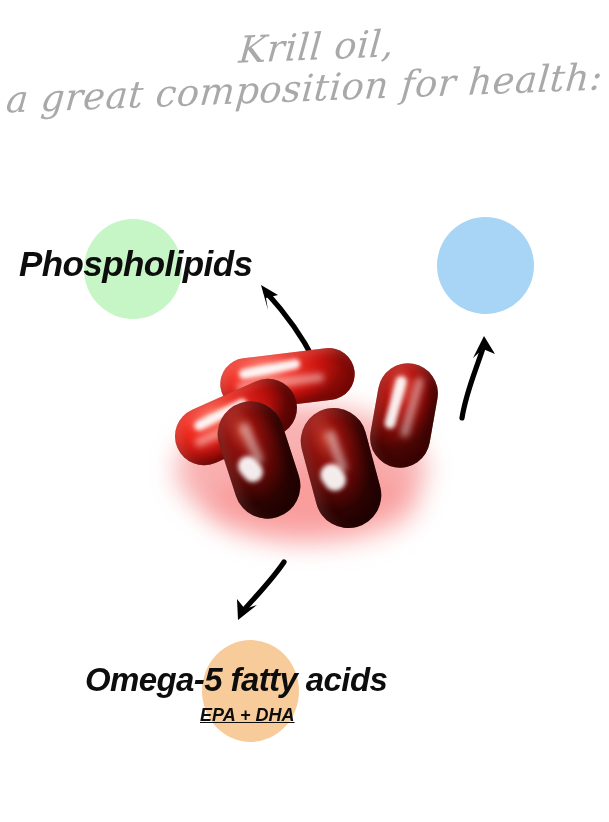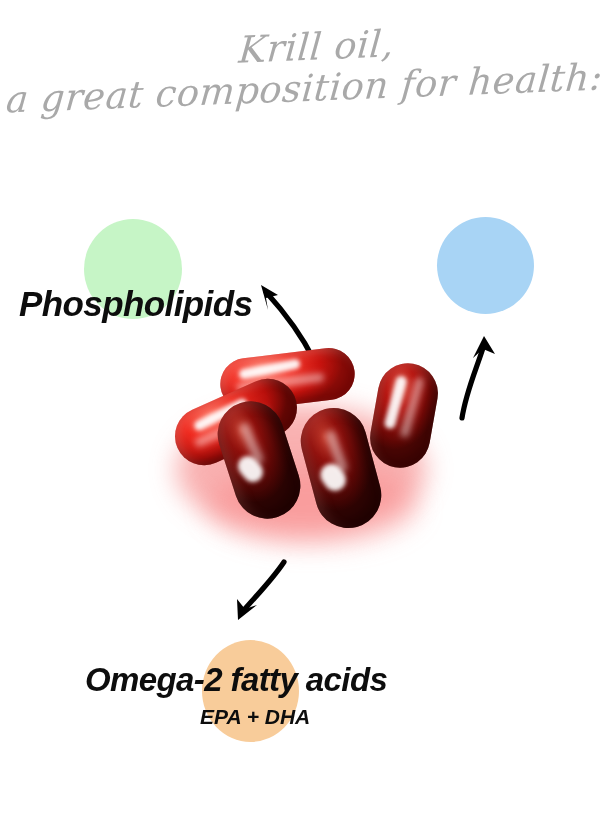--- a/index.html
+++ b/index.html
@@ -62,37 +62,37 @@
     font-weight: bold;
     font-style: italic;
     letter-spacing: -0.6px;
     white-space: nowrap;
     user-select: none;
   }
   #label-phospholipids {
     left: 19px;
     top: 244px;
     font-size: 35px;
-    margin-top: 40px;
   }
   #label-astaxanthin {
     left: 386px;
     top: 244px;
     font-size: 35px;
   }
   #label-omega {
     left: 85px;
     top: 661px;
     font-size: 33px;
   }
   #label-epadha {
     left: 200px;
     top: 705px;
-    font-size: 21px;
+    font-size: 18px;
     letter-spacing: 0px;
+    text-decoration: underline;
   }
 
   
   .arrow-svg {
     position: absolute;
     z-index: 2;
     overflow: visible;
   }
   #arrow-phospholipids { left: 252px; top: 278px; }
   #arrow-astaxanthin   { left: 450px; top: 330px; }
@@ -145,21 +145,21 @@
     <div class="title-line2">a great composition for health:</div>
   </div>
 
   <div class="blob" id="blob-green" style="background:#C6F5C6;"></div>
   <div class="blob" id="blob-blue" style="background:#A8D4F5;"></div>
   <div class="blob" id="blob-peach" style="background:#F8CC9A;"></div>
 
   <div class="nutrient-label" id="label-phospholipids">Phospholipids</div>
 
 
-  <div class="nutrient-label" id="label-omega">Omega-2 fatty acids</div>
+  <div class="nutrient-label" id="label-omega">Omega-5 fatty acids</div>
 
   <div class="nutrient-label" id="label-epadha">EPA + DHA</div>
 
   <svg class="arrow-svg" id="arrow-phospholipids" width="80" height="90" viewBox="0 0 80 90">
     <path d="M 62 82 C 52 62, 34 36, 14 14" stroke="#000000" stroke-width="5.2" fill="none" stroke-linecap="round"></path>
     <path d="M 9 7 L 26 17 L 14 20 L 16 32 Z" fill="#000000"></path>
   </svg>
 
   <svg class="arrow-svg" id="arrow-astaxanthin" width="60" height="95" viewBox="0 0 60 95">
     <path d="M 12 88 C 16 62, 26 40, 33 18" stroke="#000000" stroke-width="5.2" fill="none" stroke-linecap="round"></path>

